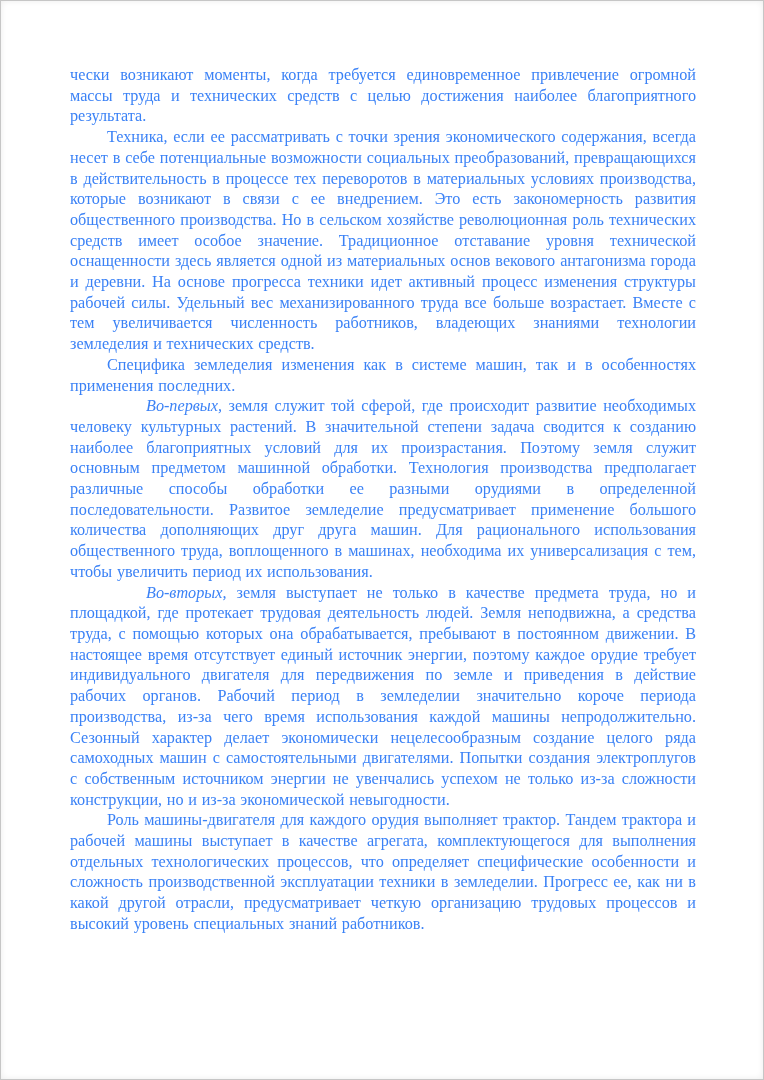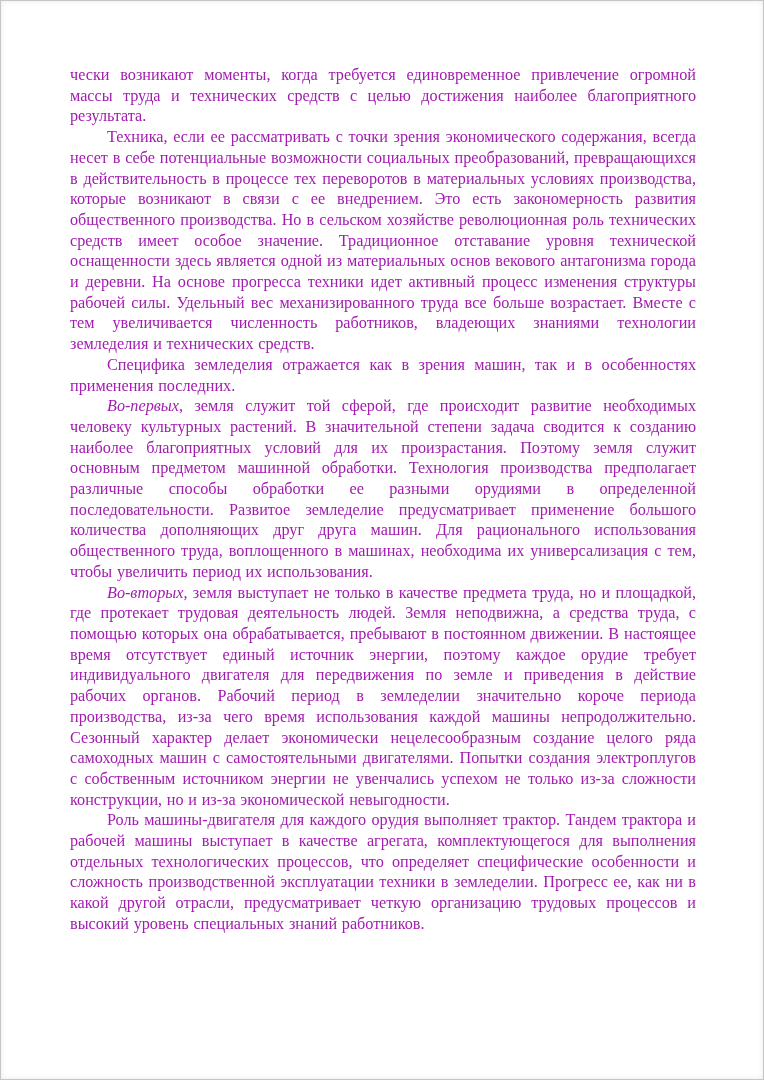--- a/index.html
+++ b/index.html
@@ -20,34 +20,35 @@
     overflow: hidden;
   }
   .text-body {
     position: absolute;
     left: 69px;
     top: 64px;
     width: 626px;
     font-size: 16.2px;
     line-height: 20.7px;
     text-align: justify;
-    color: #a21caf;
+    color: #3b82f6;
     word-spacing: 0.04em;
     hyphens: auto;
   }
   .text-body p {
     margin: 0;
     padding: 0;
     text-indent: 37px;
   }
   .text-body p.no-indent {
     text-indent: 0;
   }
   .text-body em {
     font-style: italic;
+    margin-left: 39px;
   }
   .page-number {
     position: absolute;
     top: 1036px;
     left: 0;
     width: 100%;
     text-align: center;
     font-size: 15px;
     color: #1c1c1c;
   }
@@ -55,21 +56,21 @@
 </head>
 <body>
 
 <div class="page">
   <div class="text-body">
 
     <p class="no-indent"><span>чески возникают моменты, когда требуется единовременное привлечение огромной массы труда и технических средств с целью достижения наиболее благоприятного результата.</span></p>
 
     <p><span>Техника, если ее рассматривать с точки зрения экономического содержания, всегда несет в себе потенциальные возможности социальных преобразований, превращающихся в действительность в процессе тех переворотов в материальных условиях производства, которые возникают в связи с ее внедрением. Это есть закономерность развития общественного производства. Но в сельском хозяйстве революционная роль технических средств имеет особое значение. Традиционное отставание уровня технической оснащенности здесь является одной из материальных основ векового антагонизма города и деревни. На основе прогресса техники идет активный процесс изменения структуры рабочей силы. Удельный вес механизированного труда все больше возрастает. Вместе с тем увеличивается численность работников, владеющих знаниями технологии земледелия и технических средств.</span></p>
 
-    <p><span>Специфика земледелия отражается как в зрения машин, так и в особенностях применения последних.</span></p>
+    <p><span>Специфика земледелия изменения как в системе машин, так и в особенностях применения последних.</span></p>
 
     <p><em>Во-первых,</em><span> земля служит той сферой, где происходит развитие необходимых человеку культурных растений. В значительной степени задача сводится к созданию наиболее благоприятных условий для их произрастания. Поэтому земля служит основным предметом машинной обработки. Технология производства предполагает различные способы обработки ее разными орудиями в определенной последовательности. Развитое земледелие предусматривает применение большого количества дополняющих друг друга машин. Для рационального использования общественного труда, воплощенного в машинах, необходима их универсализация с тем, чтобы увеличить период их использования.</span></p>
 
     <p><em>Во-вторых,</em><span> земля выступает не только в качестве предмета труда, но и площадкой, где протекает трудовая деятельность людей. Земля неподвижна, а средства труда, с помощью которых она обрабатывается, пребывают в постоянном движении. В настоящее время отсутствует единый источник энергии, поэтому каждое орудие требует индивидуального двигателя для передвижения по земле и приведения в действие рабочих органов. Рабочий период в земледелии значительно короче периода производства, из-за чего время использования каждой машины непродолжительно. Сезонный характер делает экономически нецелесообразным создание целого ряда самоходных машин с самостоятельными двигателями. Попытки создания электроплугов с собственным источником энергии не увенчались успехом не только из-за сложности конструкции, но и из-за экономической невыгодности.</span></p>
 
     <p><span>Роль машины-двигателя для каждого орудия выполняет трактор. Тандем трактора и рабочей машины выступает в качестве агрегата, комплектующегося для выполнения отдельных технологических процессов, что определяет специфические особенности и сложность производственной эксплуатации техники в земледелии. Прогресс ее, как ни в какой другой отрасли, предусматривает четкую организацию трудовых процессов и высокий уровень специальных знаний работников.</span></p>
 
   </div>
 
 </div>

